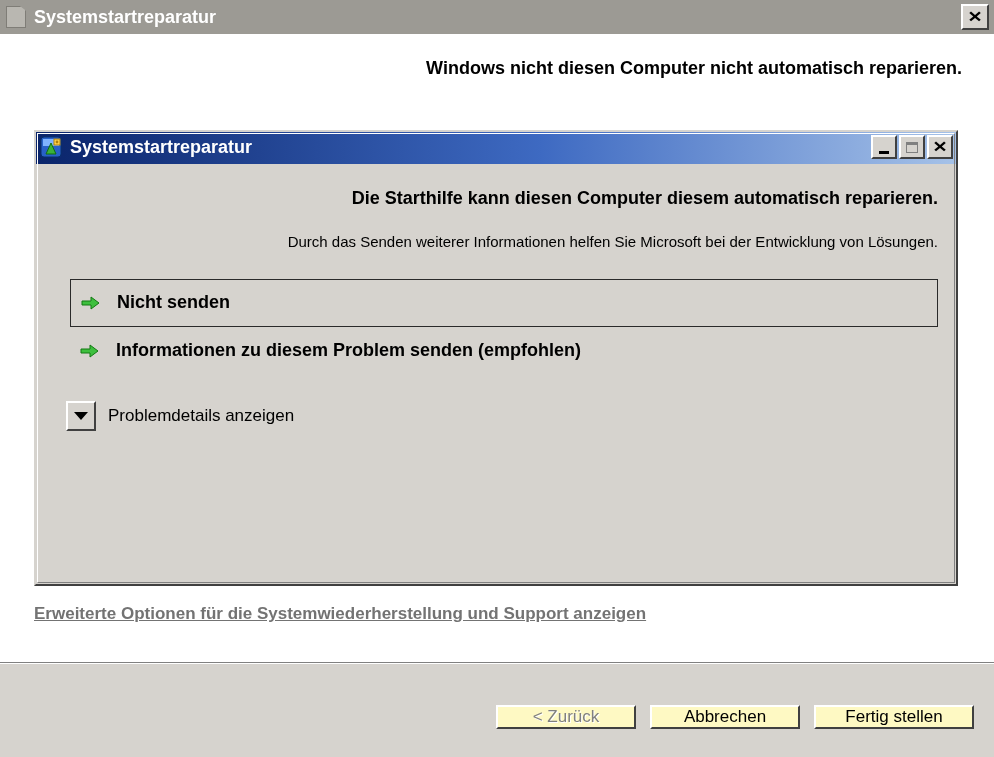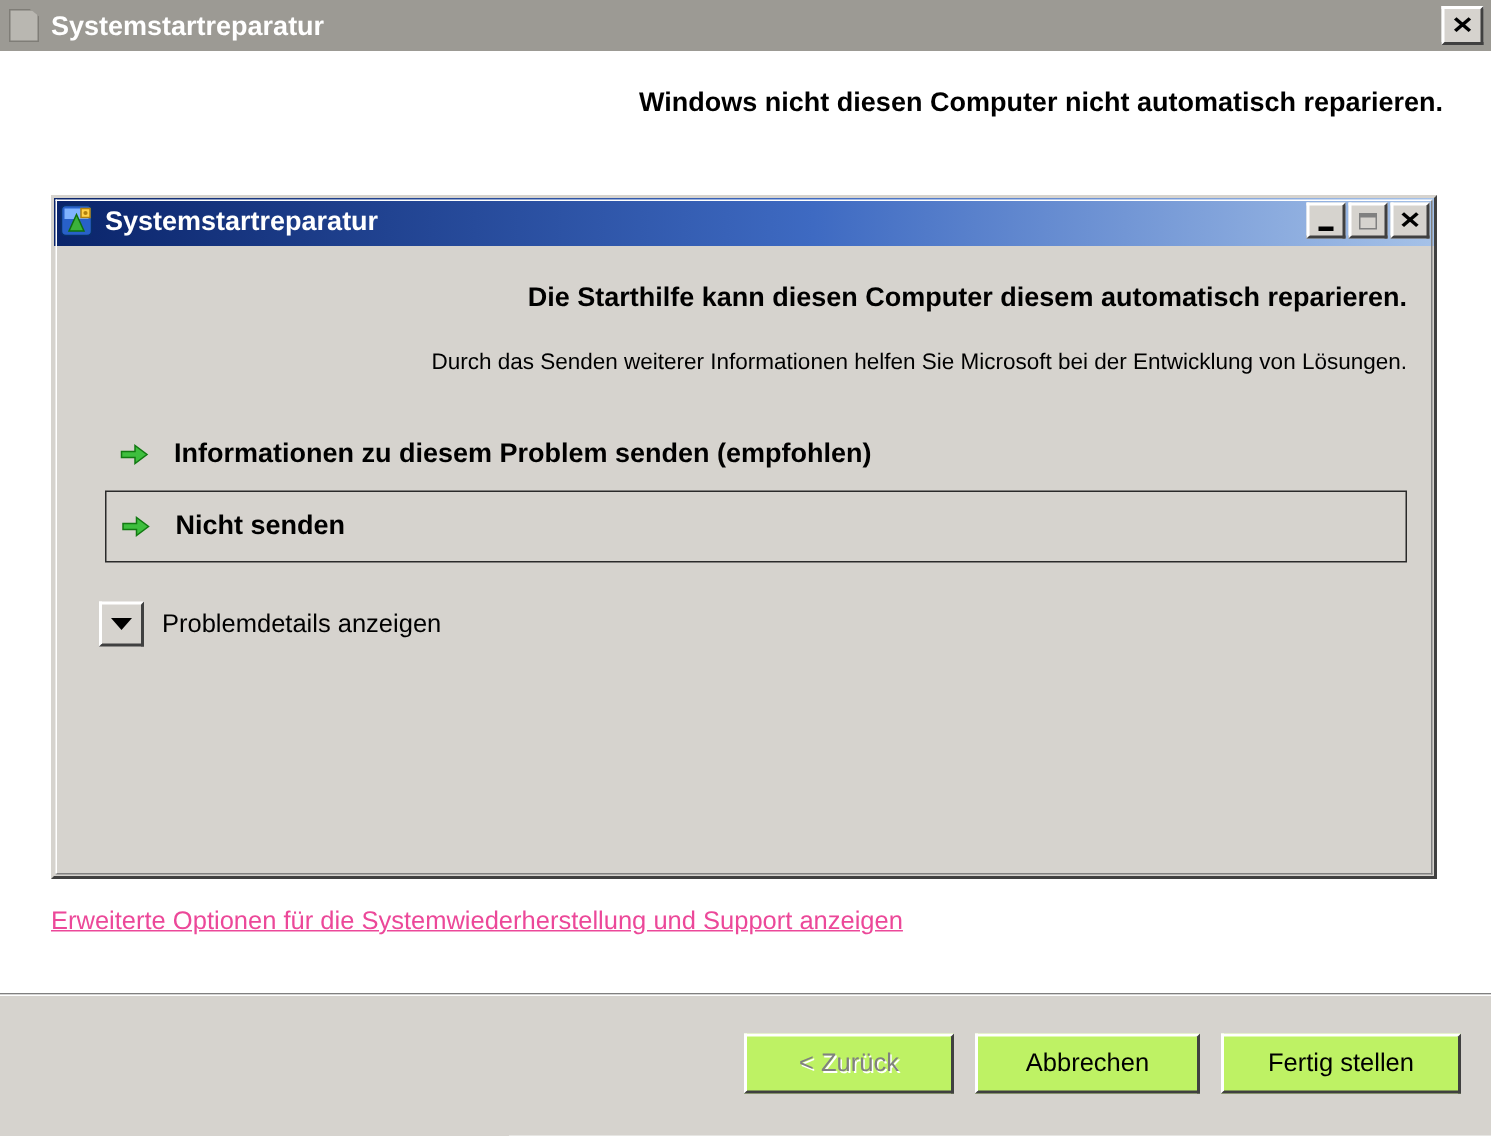--- a/index.html
+++ b/index.html
@@ -212,23 +212,24 @@
     font-size: 17px;
   }
 
   .link-row {
     position: absolute;
     left: 34px;
     top: 570px;
     font-size: 17px;
   }
   .link-row a {
-    color: #ec4899;
+    color: #737373;
     text-decoration: underline;
     cursor: pointer;
+    font-weight: bold;
   }
 
   
   .bottom-bar {
     position: absolute;
     left: 0; right: 0; bottom: 0;
     height: 95px;
     background: #D6D3CE;
   }
   .bottom-sep-container {
@@ -239,23 +240,23 @@
 
   .bottom-buttons {
     position: absolute;
     right: 20px;
     bottom: 28px;
     display: flex;
     gap: 14px;
   }
   .btn {
     min-width: 150px;
-    height: 40px;
+    height: 24px;
     padding: 0 14px;
-    background: #bef264;
+    background: #fef9c3;
     border-top: 2px solid #fff;
     border-left: 2px solid #fff;
     border-right: 2px solid #404040;
     border-bottom: 2px solid #404040;
     display: flex; align-items: center; justify-content: center;
     font-size: 17px;
     cursor: pointer;
   }
   .btn.disabled { color: #808080; cursor: default; }
   .btn .disabled-text {
@@ -305,36 +306,36 @@
             <span class="x-glyph">✕</span>
           </div>
         </div>
       </div>
 
       <div class="inner-content">
         <div class="inner-heading">Die Starthilfe kann diesen Computer diesem automatisch reparieren.</div>
         <div class="inner-desc">Durch das Senden weiterer Informationen helfen Sie Microsoft bei der Entwicklung von Lösungen.</div>
 
         <div class="option-list">
+          <div class="option selected">
+            <span class="arrow-icon">
+              <svg viewBox="0 0 22 22" width="22" height="22">
+                <path d="M3 9 L12 9 L12 5 L20 11 L12 17 L12 13 L3 13 Z" fill="#3EBF3E" stroke="#127A12" stroke-width="1"></path>
+              </svg>
+            </span>
+            <span class="option-label">Nicht senden</span>
+          </div>
           <div class="option">
             <span class="arrow-icon">
               <svg viewBox="0 0 22 22" width="22" height="22">
                 <path d="M3 9 L12 9 L12 5 L20 11 L12 17 L12 13 L3 13 Z" fill="#3EBF3E" stroke="#127A12" stroke-width="1"></path>
               </svg>
             </span>
             <span class="option-label">Informationen zu diesem Problem senden (empfohlen)</span>
           </div>
-          <div class="option selected">
-            <span class="arrow-icon">
-              <svg viewBox="0 0 22 22" width="22" height="22">
-                <path d="M3 9 L12 9 L12 5 L20 11 L12 17 L12 13 L3 13 Z" fill="#3EBF3E" stroke="#127A12" stroke-width="1"></path>
-              </svg>
-            </span>
-            <span class="option-label">Nicht senden</span>
-          </div>
         </div>
 
         <div class="details-row">
           <div class="dropdown-btn">
             <div class="down-arrow"></div>
           </div>
           <div class="details-label">Problemdetails anzeigen</div>
         </div>
       </div>
       <div class="inner-frame"></div>

